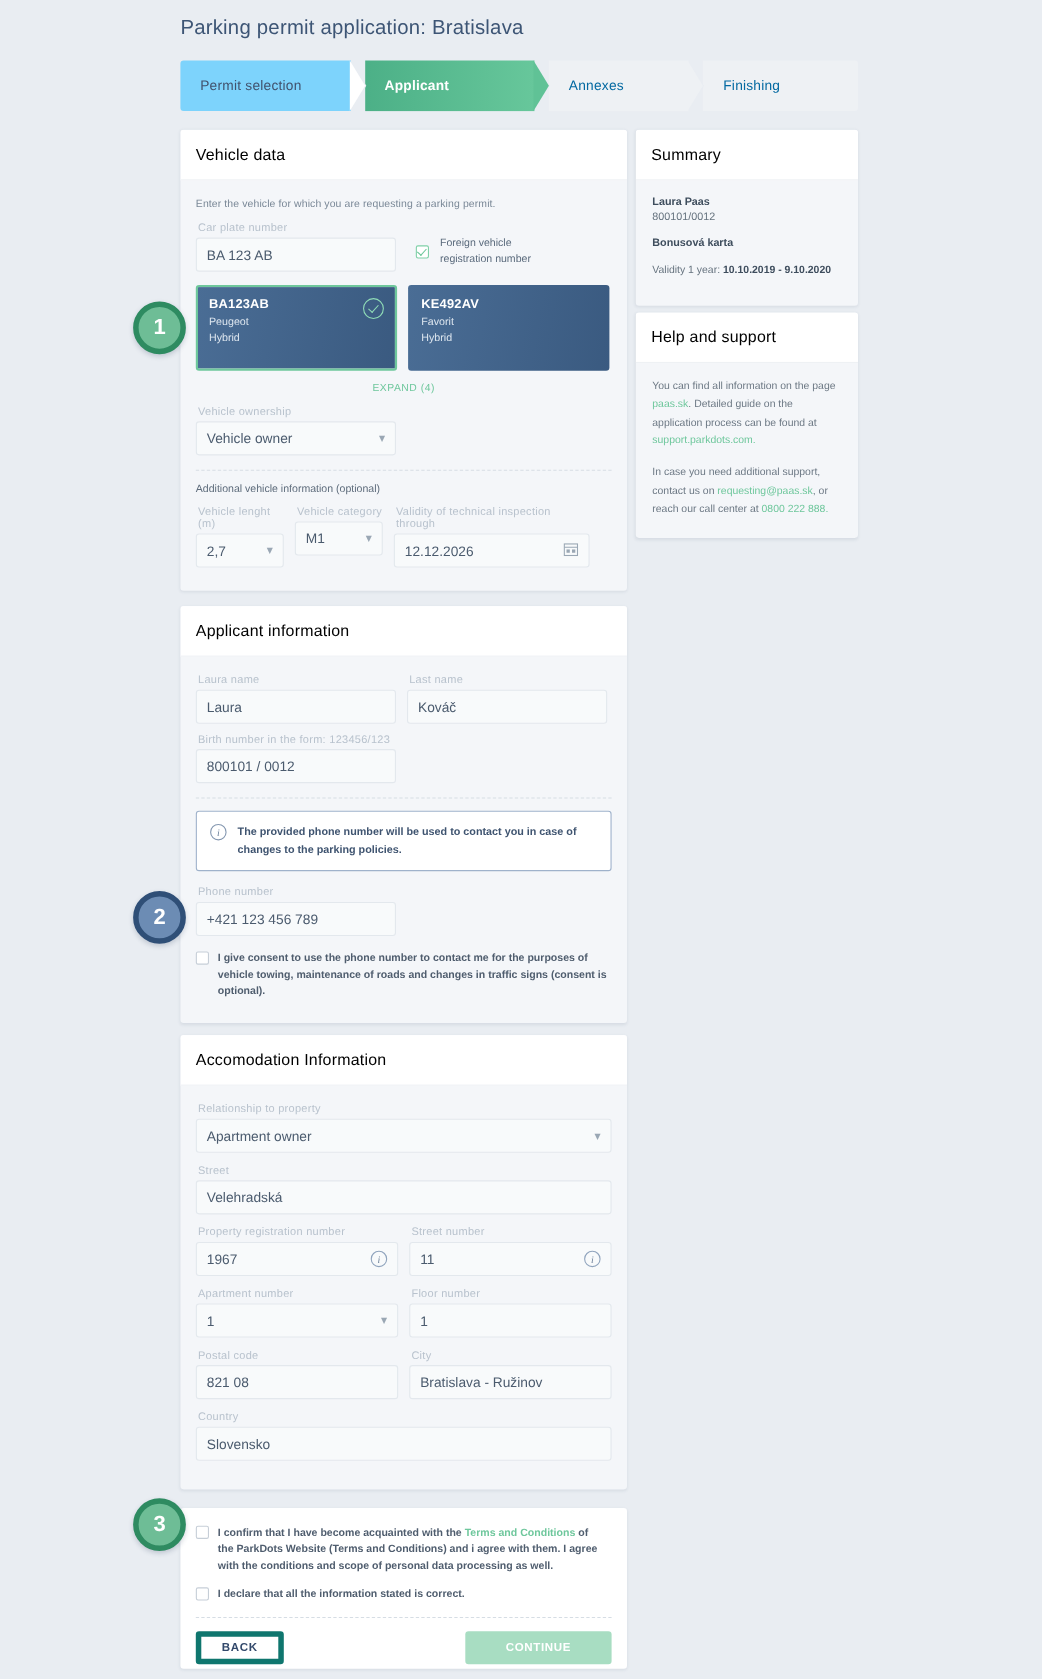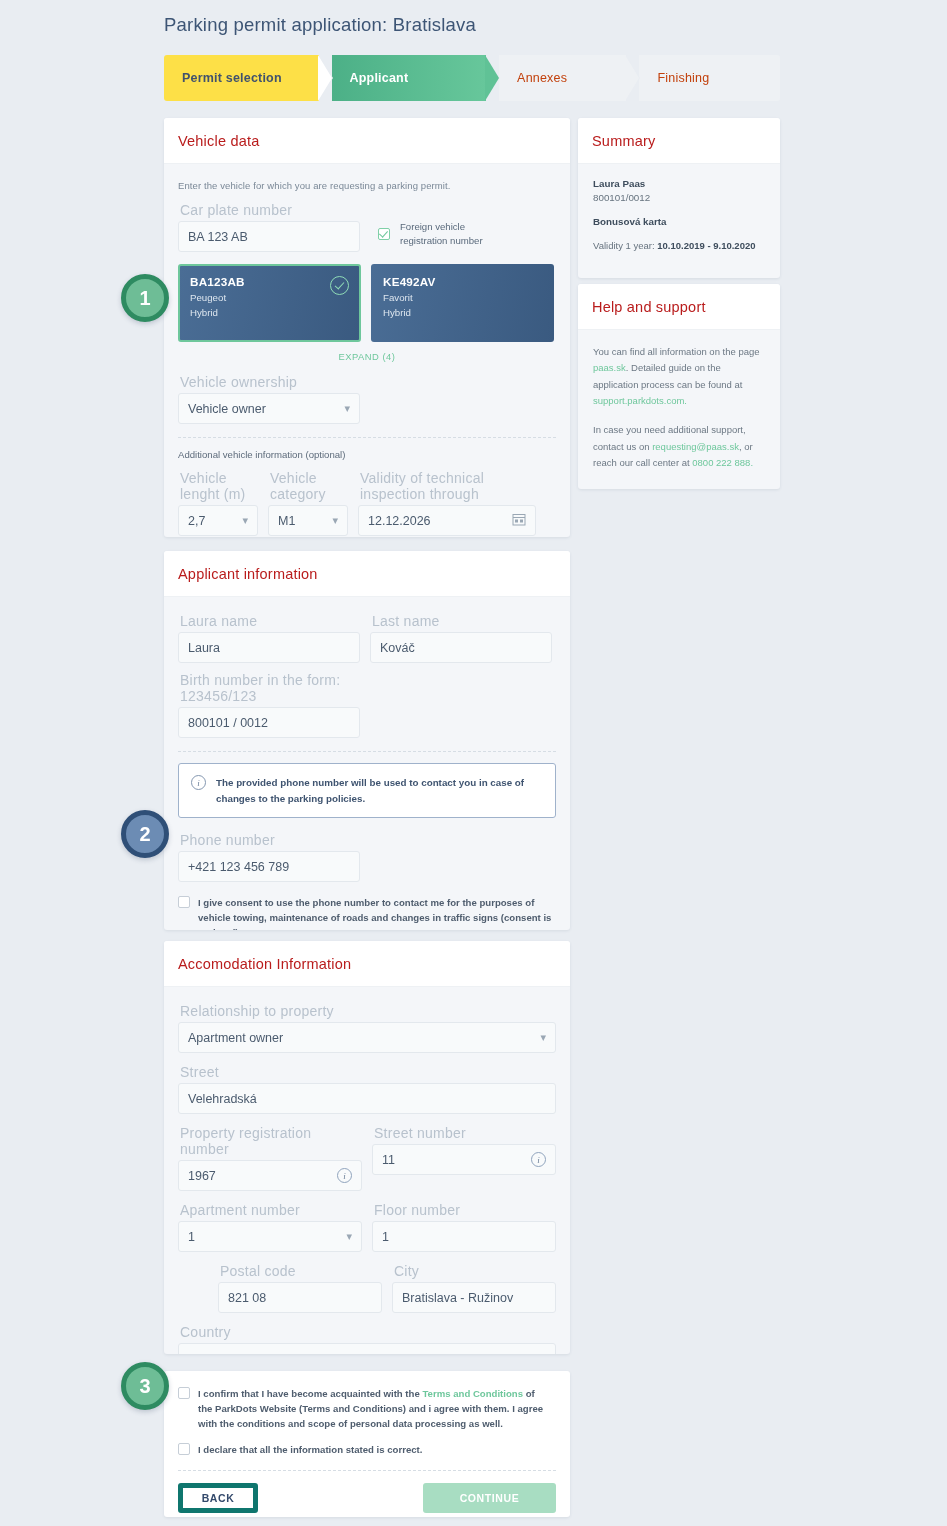--- a/index.html
+++ b/index.html
@@ -23,21 +23,21 @@
     position: absolute; left: 164px; top: 55px;
     width: 616px; height: 46px;
     display: flex;
   }
   .step {
     position: relative; height: 46px;
     display: flex; align-items: center;
     font-size: 12.5px; letter-spacing: .2px;
   }
   .step .lbl { position: relative; z-index: 3; padding-left: 18px; white-space: nowrap; }
-  .step-done { width: 165px; background: #fde047; color: #41526d; border-radius: 3px 0 0 3px; font-weight: bold; }
+  .step-done { width: 165px; background: #7dd3fc; color: #41526d; border-radius: 3px 0 0 3px; }
   .step-done:after {
     content: ""; position: absolute; right: -13px; top: 0;
     width: 0; height: 0; z-index: 2;
     border-top: 23px solid transparent; border-bottom: 23px solid transparent;
     border-left: 14px solid #ffffff;
   }
   .step-active {
     width: 165px; color: #ffffff; font-weight: 700;
     background: linear-gradient(90deg, #4cb087 0%, #67c79b 100%);
     margin-left: 13px;
@@ -47,21 +47,21 @@
     width: 0; height: 0;
     border-top: 23px solid transparent; border-bottom: 23px solid transparent;
     border-left: 14px solid #e9edf2;
   }
   .step-active:after {
     content: ""; position: absolute; right: -13px; top: 0;
     width: 0; height: 0; z-index: 2;
     border-top: 23px solid transparent; border-bottom: 23px solid transparent;
     border-left: 14px solid #60c296;
   }
-  .step-idle { width: 136px; background: #eef1f4; color: #c2410c; margin-left: 13px; text-align: center; }
+  .step-idle { width: 136px; background: #eef1f4; color: #0369a1; margin-left: 13px; text-align: center; }
   .step-idle:before {
     content: ""; position: absolute; left: -13px; top: 0;
     width: 0; height: 0;
     border-top: 23px solid transparent; border-bottom: 23px solid transparent;
     border-left: 14px solid #e9edf2;
   }
   .step-idle:after {
     content: ""; position: absolute; right: -13px; top: 0;
     width: 0; height: 0; z-index: 2;
     border-top: 23px solid transparent; border-bottom: 23px solid transparent;
@@ -78,27 +78,27 @@
     box-shadow: 0 1px 3px rgba(50,70,100,.10);
     overflow: hidden;
   }
   .card-head {
     background: #ffffff; height: 46px;
     display: flex; align-items: center;
     padding: 0 0 0 14px;
     border-bottom: 1px solid #eef1f4;
   }
   .card-head .h {
-    font-size: 14.5px; color: #b91c1c; font-weight: 400; letter-spacing: .2px;
+    font-size: 14.5px; color: #000000; font-weight: 400; letter-spacing: .2px;
   }
   .card-body { padding: 16px 14px 16px 14px; }
 
   
   .fld-lbl {
-    font-size: 14px; color: #b8c2cd; letter-spacing: .25px;
+    font-size: 10px; color: #b8c2cd; letter-spacing: .25px;
     margin-bottom: 3px; display:block; padding-left:2px;
   }
   .inp {
     background: #f8fafb; border: 1px solid #e3e8ed; border-radius: 3px;
     height: 31px; display: flex; align-items: center;
     padding: 0 9px; font-size: 12.5px; color: #4b5b6e;
     position: relative;
   }
   .inp .chev { margin-left: auto; color: #9aa7b4; font-size: 11px; }
   .inp .iico {
@@ -398,21 +398,21 @@
           </div>
         </div>
         <div style="width:184px;">
           <span class="fld-lbl">Floor number</span>
           <div class="inp">
             <span>1</span>
           </div>
         </div>
       </div>
 
-      <div class="row" style="margin-top:11px;margin-left:40px;">
+      <div class="row" style="margin-top:11px;">
         <div style="width:184px;">
           <span class="fld-lbl">Postal code</span>
           <div class="inp">
             <span>821 08</span>
           </div>
         </div>
         <div style="width:184px;">
           <span class="fld-lbl">City</span>
           <div class="inp">
             <span>Bratislava - Ružinov</span>

